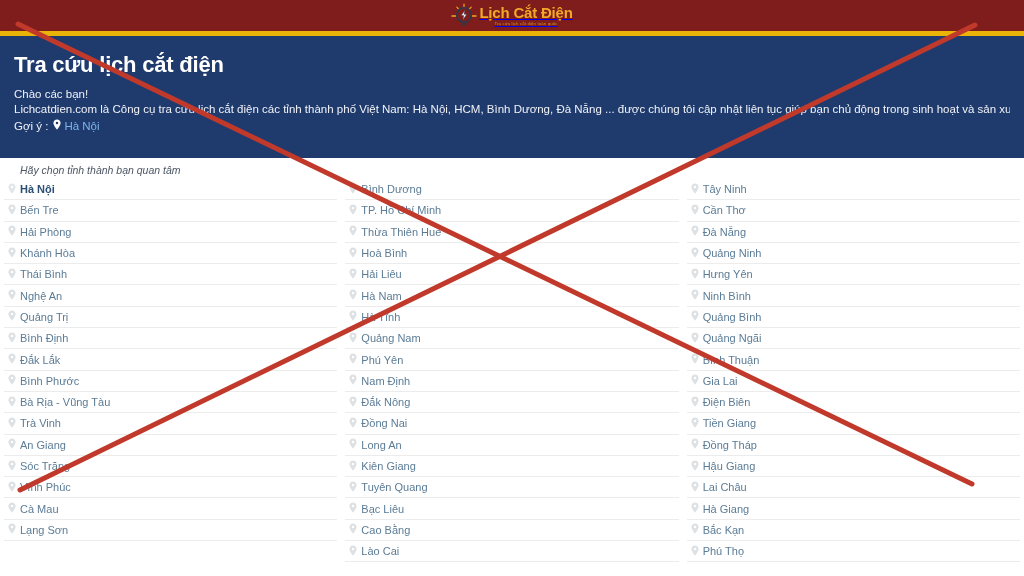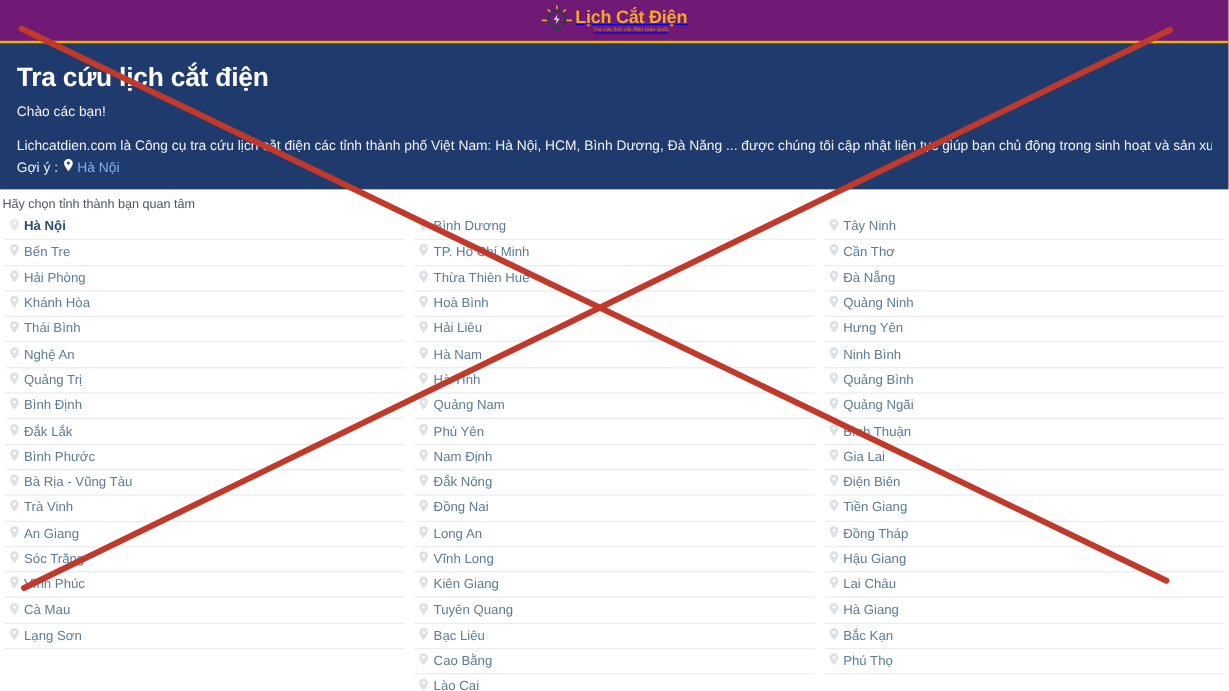--- a/index.html
+++ b/index.html
@@ -18,25 +18,25 @@
     position: relative;
     width: 1024px;
     height: 576px;
     overflow: hidden;
     background: #ffffff;
   }
 
   
   .logo-bar {
     height: 36px;
-    background: #701a75;
+    background: #7f1d1d;
     display: flex;
     align-items: center;
     justify-content: center;
-    border-bottom: 2px solid #eab308;
+    border-bottom: 5px solid #eab308;
     box-sizing: border-box;
   }
   .logo {
     display: flex;
     align-items: center;
     gap: 2px;
   }
   .logo-mark {
     width: 26px;
     height: 26px;
@@ -75,21 +75,21 @@
   .hero-title {
     font-size: 22px;
     font-weight: bold;
     color: #ffffff;
     margin: 0 0 10px 0;
     letter-spacing: -0.2px;
   }
   .hero-greeting {
     font-size: 11.5px;
     color: #f0f2f6;
-    margin-bottom: 16px;
+    margin-bottom: 3px;
   }
   .hero-desc {
     font-size: 11.5px;
     color: #f0f2f6;
     margin-bottom: 4px;
     white-space: nowrap;
     overflow: hidden;
   }
   .hero-hint {
     font-size: 11.5px;
@@ -107,22 +107,23 @@
     text-decoration: none;
   }
 
   
   .list-section {
     background: #ffffff;
     padding: 4px 0 0 0;
   }
   .section-label {
     font-size: 10.5px;
+    font-style: italic;
     color: #4b5563;
-    padding: 2px 6px 3px 2px;
+    padding: 2px 6px 3px 20px;
   }
   .columns {
     display: flex;
     width: 100%;
     box-sizing: border-box;
     padding: 0 4px;
     gap: 8px;
   }
   .column {
     flex: 1 1 0;
@@ -418,27 +419,20 @@
                 <path d="M4 0.4 C1.9 0.4 0.4 1.9 0.4 4 C0.4 6.4 4 10.6 4 10.6 C4 10.6 7.6 6.4 7.6 4 C7.6 1.9 6.1 0.4 4 0.4 Z" fill="#c3c9ce"></path>
                 <circle cx="4" cy="3.9" r="1.25" fill="#ffffff"></circle>
               </svg></span>
             <span>Long An</span>
           </a>
           <a class="prov" href="#">
             <span class="pin-sm"><svg width="8" height="11" viewBox="0 0 8 11">
                 <path d="M4 0.4 C1.9 0.4 0.4 1.9 0.4 4 C0.4 6.4 4 10.6 4 10.6 C4 10.6 7.6 6.4 7.6 4 C7.6 1.9 6.1 0.4 4 0.4 Z" fill="#c3c9ce"></path>
                 <circle cx="4" cy="3.9" r="1.25" fill="#ffffff"></circle>
               </svg></span>
-            <span>Vĩnh Long</span>
-          </a>
-          <a class="prov" href="#">
-            <span class="pin-sm"><svg width="8" height="11" viewBox="0 0 8 11">
-                <path d="M4 0.4 C1.9 0.4 0.4 1.9 0.4 4 C0.4 6.4 4 10.6 4 10.6 C4 10.6 7.6 6.4 7.6 4 C7.6 1.9 6.1 0.4 4 0.4 Z" fill="#c3c9ce"></path>
-                <circle cx="4" cy="3.9" r="1.25" fill="#ffffff"></circle>
-              </svg></span>
             <span>Kiên Giang</span>
           </a>
           <a class="prov" href="#">
             <span class="pin-sm"><svg width="8" height="11" viewBox="0 0 8 11">
                 <path d="M4 0.4 C1.9 0.4 0.4 1.9 0.4 4 C0.4 6.4 4 10.6 4 10.6 C4 10.6 7.6 6.4 7.6 4 C7.6 1.9 6.1 0.4 4 0.4 Z" fill="#c3c9ce"></path>
                 <circle cx="4" cy="3.9" r="1.25" fill="#ffffff"></circle>
               </svg></span>
             <span>Tuyên Quang</span>
           </a>
           <a class="prov" href="#">

